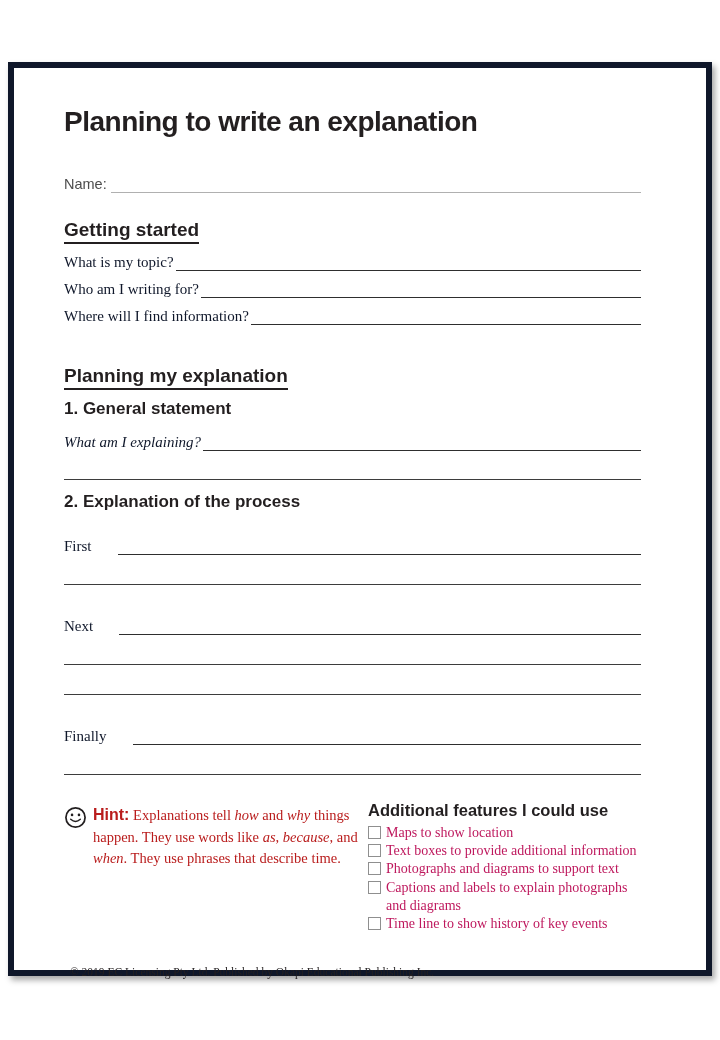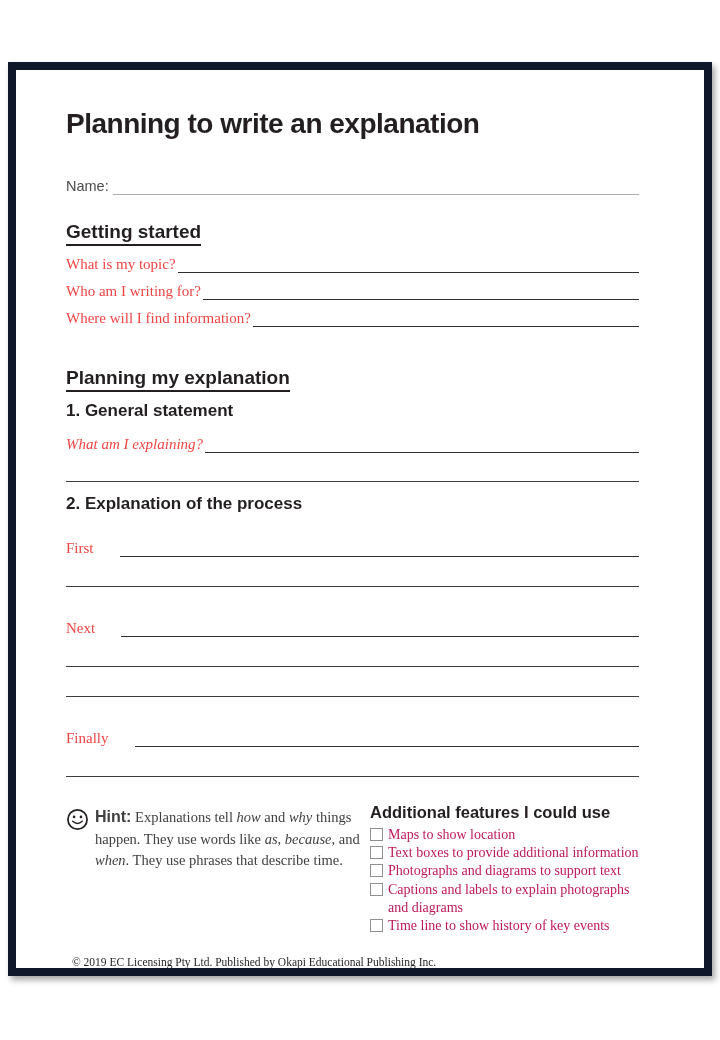--- a/index.html
+++ b/index.html
@@ -4,40 +4,40 @@
 <style>
   * { box-sizing: border-box; margin: 0; padding: 0; }
   html, body { width: 720px; height: 1040px; background: #ffffff; }
   body { font-family: "Liberation Sans", sans-serif; color: #231f20; position: relative; }
 
   .sheet {
     position: absolute;
     left: 8px; top: 62px;
     width: 704px; height: 914px;
     background: #ffffff;
-    border: 8px solid #0f172a;
+    border: 6px solid #0f172a;
     box-shadow: 3px 4px 6px rgba(0,0,0,0.35);
     padding: 38px 65px 0 50px;
   }
 
   h1.title {
     font-size: 28px;
     font-weight: 700;
     letter-spacing: -0.5px;
     color: #231f20;
   }
 
   .name-row { display: flex; align-items: flex-end; margin-top: 33px; height: 22px; }
   .name-label { font-size: 14.5px; color: #4d4d4d; padding-right: 4px; line-height: 1; padding-bottom: 2px; }
   .name-line { flex: 1; border-bottom: 1px solid #b0b0b0; height: 100%; }
 
   h2.section-heading { margin-top: 26px; font-size: 19px; font-weight: 700; }
   h2.section-heading .u { display: inline-block; border-bottom: 2px solid #231f20; padding-bottom: 1px; }
 
-  .serif { font-family: "Liberation Serif", serif; font-size: 15px; color: #ef4444; }
+  .serif { font-family: "Liberation Serif", serif; font-size: 15px; color: #0f172a; }
 
   .q-row { display: flex; align-items: flex-end; height: 27px; }
   .q-label { white-space: nowrap; padding-right: 2px; line-height: 1; padding-bottom: 1px; }
   .write-line { flex: 1; border-bottom: 1px solid #2e2e2e; height: 100%; }
 
   h3.sub-heading { font-size: 17px; font-weight: 700; }
   #general-heading { margin-top: 9px; }
   #process-heading { margin-top: 12px; }
   h2#planning-heading { margin-top: 40px; }
 
@@ -46,30 +46,30 @@
   .gs-row { margin-top: 0; }
   .gen-row { margin-top: 5px; font-style: italic; }
 
   .step-row { margin-top: 23px; gap: 24px; }
   .step-row.first { margin-top: 16px; }
   .step-line2 { margin-top: 29px; }
 
   .bottom { display: flex; margin-top: 26px; }
   .hint-col { width: 296px; flex: none; position: relative; padding-left: 29px; padding-top: 3px; }
   .smiley { position: absolute; left: 0; top: 5px; }
-  .hint-text { font-family: "Liberation Serif", serif; font-size: 14.5px; line-height: 1.43; color: #404040; }
+  .hint-text { font-family: "Liberation Serif", serif; font-size: 14.5px; line-height: 1.43; color: #b91c1c; }
   .hint-label { font-family: "Liberation Sans", sans-serif; font-weight: 700; font-size: 16px; }
   .hint-text .it { font-style: italic; }
 
   .feat-col { flex: 1; margin-left: 8px; }
   .feat-heading { font-size: 16.5px; font-weight: 700; margin-bottom: 4px; }
   .feat-item { display: flex; align-items: flex-start; font-family: "Liberation Serif", serif; font-size: 14px; line-height: 1.3; color: #be185d; }
   .checkbox { width: 13px; height: 13px; border: 1px solid #8f8f8f; background: #fff; margin: 2px 5px 0 0; flex: none; }
 
-  .footer { margin-top: 20px; margin-left: 6px; font-family: "Liberation Serif", serif; font-size: 11.5px; line-height: 1.32; color: #231f20; }
+  .footer { margin-top: 32px; margin-left: 6px; font-family: "Liberation Serif", serif; font-size: 11.5px; line-height: 1.32; color: #231f20; }
 </style>
 </head>
 <body>
 
 <div class="sheet">
 
   <h1 class="title">Planning to write an explanation</h1>
 
   <div class="name-row">
     <span class="name-label">Name:</span>

